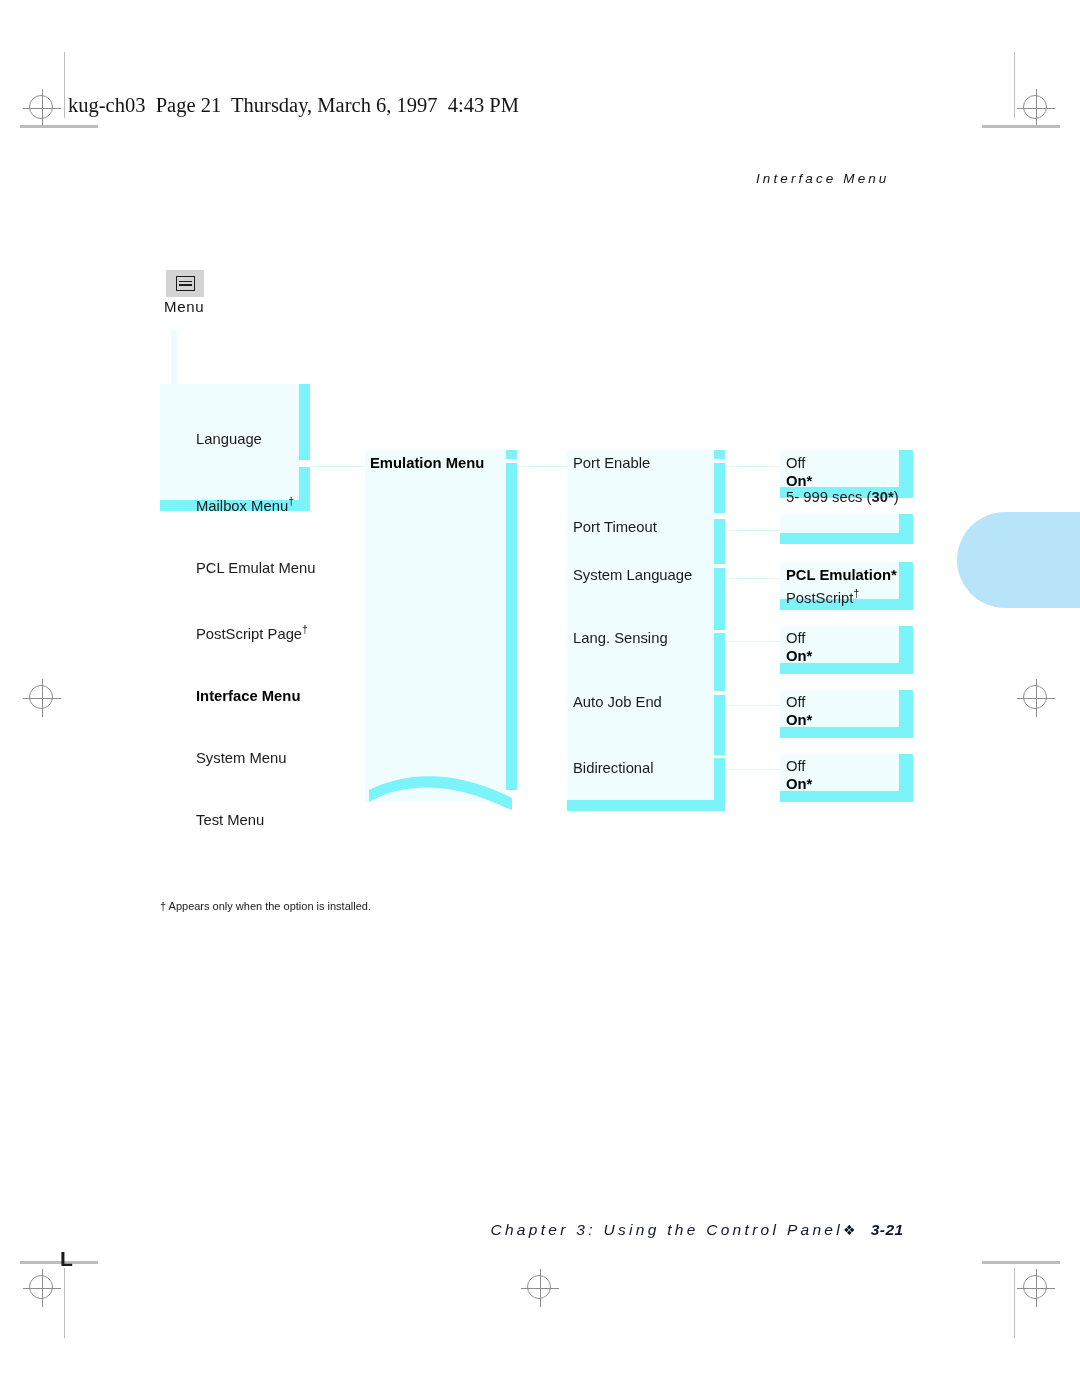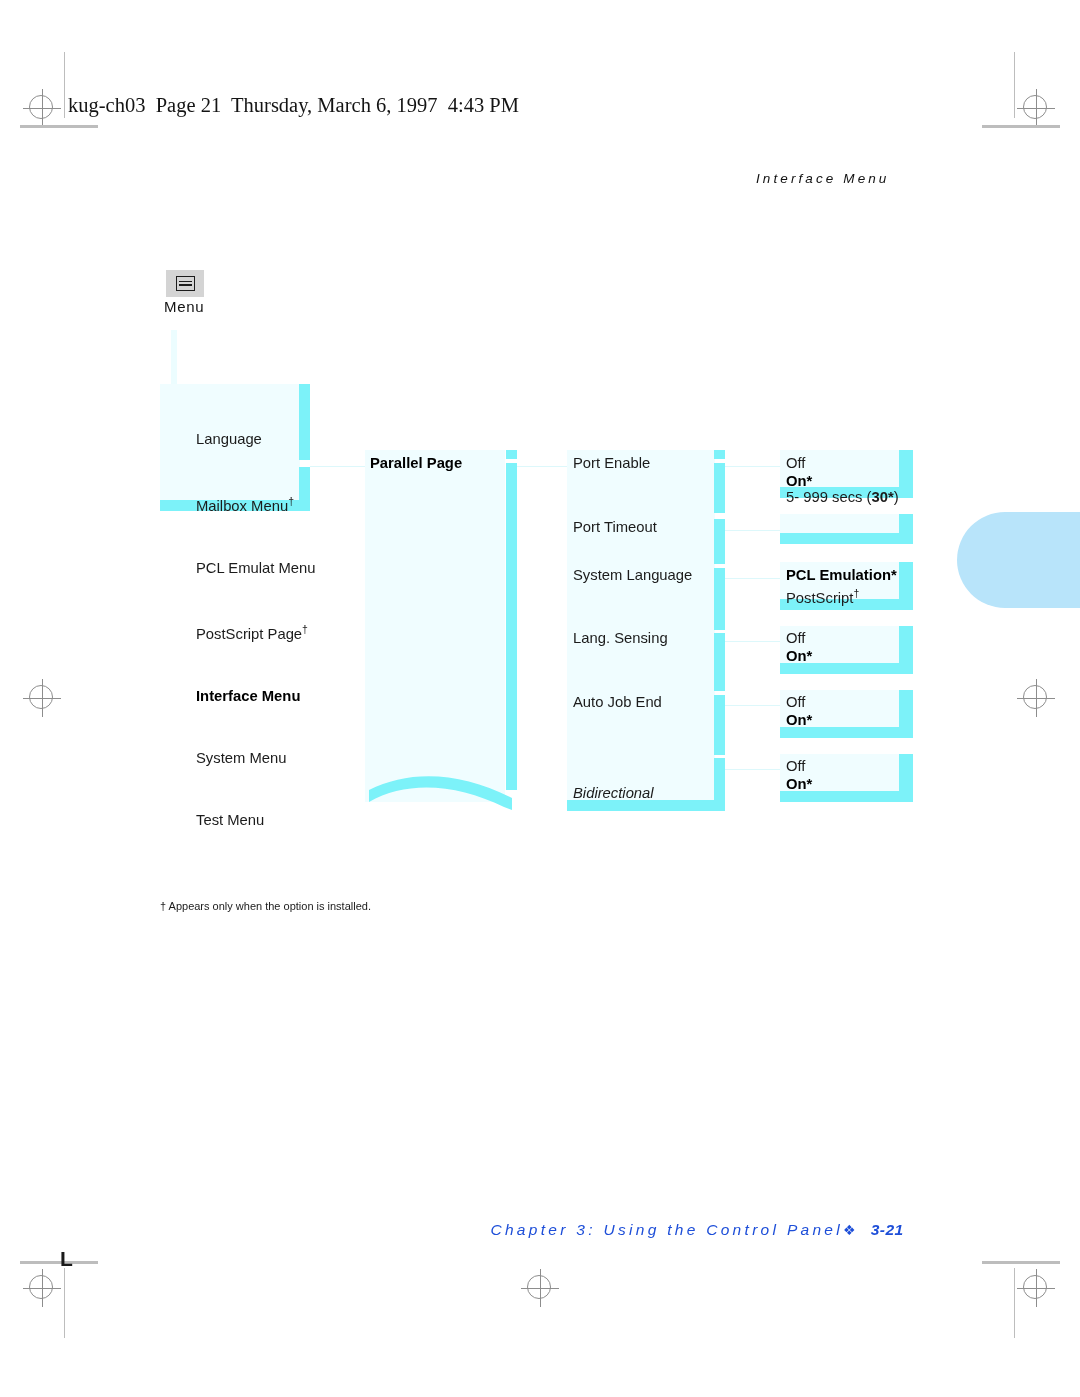--- a/index.html
+++ b/index.html
@@ -159,21 +159,21 @@
     white-space: pre;
   }
 
   
   .pagefoot {
     position: absolute;
     font-family: "Liberation Sans", sans-serif;
     font-style: italic;
     font-size: 15.5px;
     letter-spacing: 3.3px;
-    color: #1d4ed8;
+    color: #0f172a;
     white-space: pre;
   }
   .pagefoot .dia {
     font-style: normal;
     letter-spacing: 0;
     font-size: 14px;
   }
   .pagefoot .pnum {
     font-weight: bold;
     font-style: italic;
@@ -269,21 +269,21 @@
     <div class="row"><span>PCL Emulat Menu</span></div>
     <div class="row"><span>PostScript Page</span><span class="sup">†</span></div>
     <div class="row b"><span>Interface Menu</span></div>
     <div class="row"><span>System Menu</span></div>
     <div class="row"><span>Test Menu</span></div>
   </div>
 
   <div class="hairline" style="left:310px; top:466px; width:55px;"></div>
 
   <div class="cyanfill" style="left:365px; top:450px; width:140px; height:352px;"></div>
-  <div class="ftext b" style="left:370px; top:454px;">Parallel Page</div>
+  <div class="ftext b" style="left:370px; top:454px;">Emulation Menu</div>
 
   <div class="cyanbar" style="left:506px; top:450px; width:11px; height:9px;"></div>
   <div class="cyanbar" style="left:506px; top:463px; width:11px; height:327px;"></div>
 
   <svg style="position:absolute; left:352px; top:760px; width:175px; height:60px; overflow:visible;" viewBox="0 0 175 60">
     <path d="M 17,42 C 55,20 105,24 152,47 L 160,50 L 160,38 C 110,12 58,9 17,30 Z" fill="#7cf2f9"></path>
   </svg>
 
   <div class="hairline" style="left:517px; top:466px; width:50px;"></div>
 
@@ -296,21 +296,21 @@
   <div class="cyanbar" style="left:714px; top:633px; width:11px; height:58px;"></div>
   <div class="cyanbar" style="left:714px; top:695px; width:11px; height:60px;"></div>
   <div class="cyanbar" style="left:714px; top:758px; width:11px; height:42px;"></div>
   <div class="cyanbar" style="left:567px; top:800px; width:158px; height:11px;"></div>
 
   <div class="ftext" style="left:573px; top:454px;">Port Enable</div>
   <div class="ftext" style="left:573px; top:518px;">Port Timeout</div>
   <div class="ftext" style="left:573px; top:566px;">System Language</div>
   <div class="ftext" style="left:573px; top:629px;">Lang. Sensing</div>
   <div class="ftext" style="left:573px; top:693px;">Auto Job End</div>
-  <div class="ftext" style="left:573px; top:784px;font-style:italic;">Bidirectional</div>
+  <div class="ftext" style="left:573px; top:759px;">Bidirectional</div>
 
   <div class="hairline" style="left:725px; top:466px; width:55px;"></div>
   <div class="hairline" style="left:725px; top:530px; width:55px;"></div>
   <div class="hairline" style="left:725px; top:578px; width:55px;"></div>
   <div class="hairline" style="left:725px; top:641px; width:55px;"></div>
   <div class="hairline" style="left:725px; top:705px; width:55px;"></div>
   <div class="hairline" style="left:725px; top:769px; width:55px;"></div>
 
   <div class="cyanfill" style="left:780px; top:450px; width:125px; height:48px;"></div>
   <div class="cyanbar" style="left:899px; top:450px; width:14px; height:48px;"></div>

